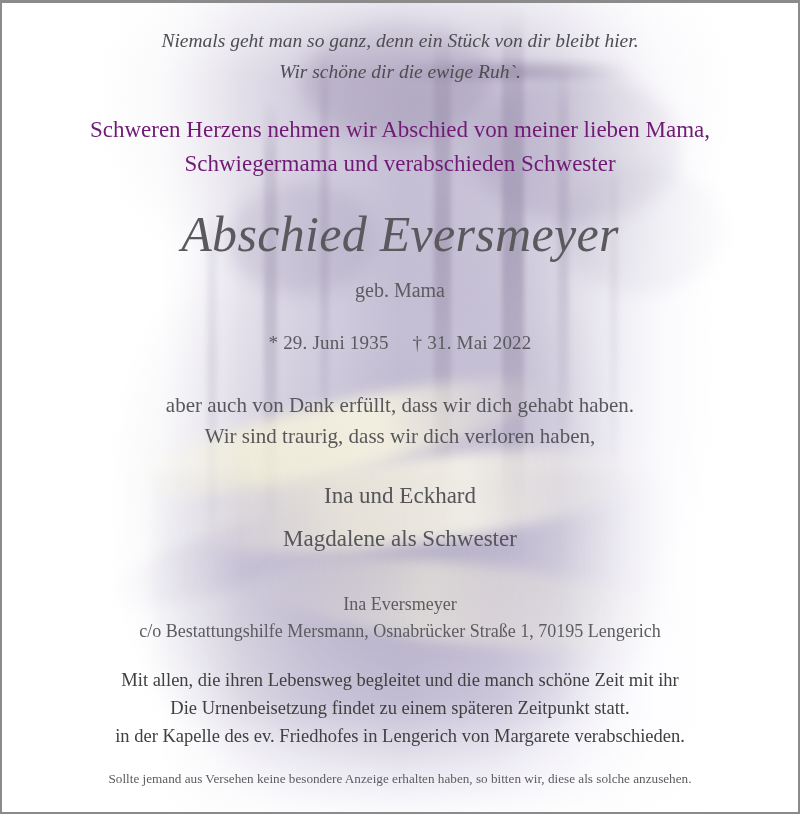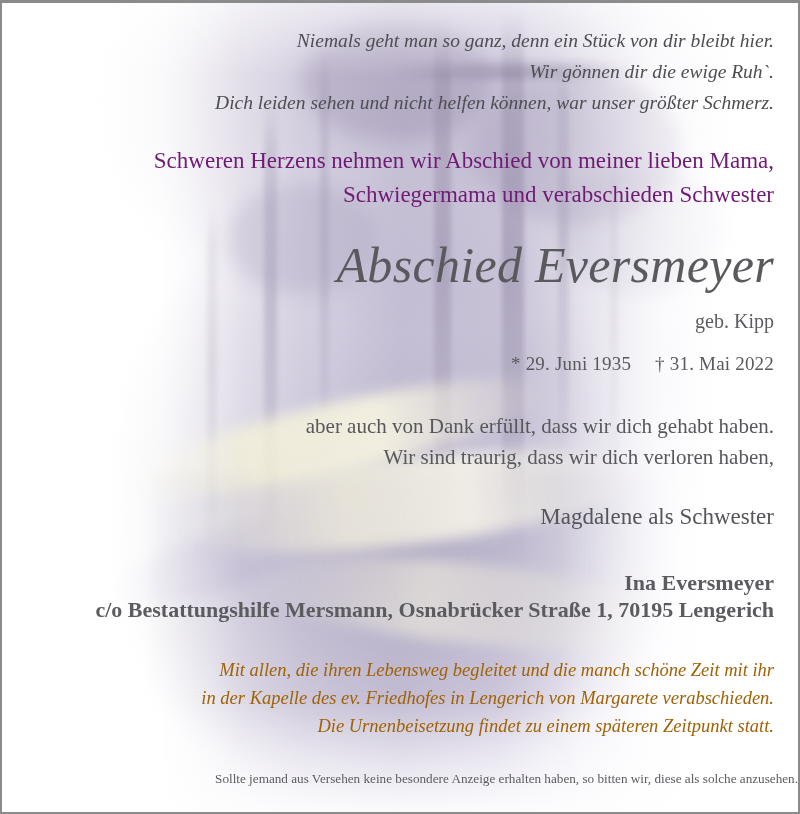--- a/index.html
+++ b/index.html
@@ -140,21 +140,21 @@
     inset: 0;
     background:
       linear-gradient(90deg, rgba(255,255,255,0.96) 0%, rgba(255,255,255,0.55) 14%, rgba(255,255,255,0) 30%, rgba(255,255,255,0) 70%, rgba(255,255,255,0.55) 86%, rgba(255,255,255,0.96) 100%),
       linear-gradient(180deg, rgba(255,255,255,0.55) 0%, rgba(255,255,255,0) 9%, rgba(255,255,255,0) 86%, rgba(255,255,255,0.90) 100%);
   }
 
   
   .content {
     position: relative;
     z-index: 5;
-    text-align: right;
+    text-align: center;
     color: #56565a;
     padding: 0 24px;
     box-sizing: border-box;
     height: 100%;
   }
 
   .verse {
     font-style: italic;
     font-size: 19.5px;
     line-height: 31px;
@@ -185,21 +185,21 @@
     font-size: 20px;
     line-height: 26px;
     color: #5c5c60;
     margin-top: 14px;
   }
 
   .dates {
     font-size: 19px;
     line-height: 26px;
     color: #5a5a5e;
-    margin-top: 17px;
+    margin-top: 27px;
     letter-spacing: 0.2px;
   }
   .dates .sep { display: inline-block; width: 14px; }
 
   .gratitude {
     font-size: 21px;
     line-height: 31px;
     color: #58585c;
     margin-top: 34px;
   }
@@ -207,34 +207,32 @@
 
   .survivors {
     font-size: 23px;
     line-height: 43px;
     color: #55555a;
     margin-top: 22px;
   }
   .survivors div { white-space: nowrap; }
 
   .contact {
-    font-size: 22px;
+    font-size: 18px;
     line-height: 27px;
     color: #5c5c60;
     margin-top: 31px;
-    font-weight: bold;
   }
   .contact div { white-space: nowrap; }
 
   .service {
     font-size: 18.5px;
     line-height: 28px;
-    color: #a16207;
-    margin-top: 33px;
-    font-style: italic;
+    color: #404040;
+    margin-top: 21px;
   }
   .service div { white-space: nowrap; }
 
   .footnote {
     position: absolute;
     left: 0; right: 0;
     bottom: 24px;
     font-size: 13.2px;
     line-height: 18px;
     color: #5c5c60;
@@ -267,57 +265,57 @@
     <div class="path p1"></div>
     <div class="path p2"></div>
     <div class="path p3"></div>
   </div>
   <div class="bg-layer vignette"></div>
 
   <div class="content">
 
     <div class="verse">
       <div>Niemals geht man so ganz, denn ein Stück von dir bleibt hier.</div>
-      <div>Wir gönnen dir die ewige Ruh`.</div>
-      <div>Dich leiden sehen und nicht helfen können, war unser größter Schmerz.</div>
+      <div>Wir schöne dir die ewige Ruh`.</div>
     </div>
 
     <div class="intro">
       <div>Schweren Herzens nehmen wir Abschied von meiner lieben Mama,</div>
       <div>Schwiegermama und verabschieden Schwester</div>
     </div>
 
     <div class="name">Abschied Eversmeyer</div>
 
-    <div class="maiden">geb. Kipp</div>
+    <div class="maiden">geb. Mama</div>
 
     <div class="dates">
       <span>*</span>
       <span>29. Juni 1935</span>
       <span class="sep"></span>
       <span>†</span>
       <span>31. Mai 2022</span>
     </div>
 
     <div class="gratitude">
       <div>aber auch von Dank erfüllt, dass wir dich gehabt haben.</div>
       <div>Wir sind traurig, dass wir dich verloren haben,</div>
     </div>
 
     <div class="survivors">
+      <div>Ina und Eckhard</div>
       <div>Magdalene als Schwester</div>
     </div>
 
     <div class="contact">
       <div>Ina Eversmeyer</div>
       <div>c/o Bestattungshilfe Mersmann, Osnabrücker Straße 1, 70195 Lengerich</div>
     </div>
 
     <div class="service">
       <div>Mit allen, die ihren Lebensweg begleitet und die manch schöne Zeit mit ihr</div>
+      <div>Die Urnenbeisetzung findet zu einem späteren Zeitpunkt statt.</div>
       <div>in der Kapelle des ev. Friedhofes in Lengerich von Margarete verabschieden.</div>
-      <div>Die Urnenbeisetzung findet zu einem späteren Zeitpunkt statt.</div>
     </div>
 
     <div class="footnote">Sollte jemand aus Versehen keine besondere Anzeige erhalten haben, so bitten wir, diese als solche anzusehen.</div>
 
   </div>
 </div>
 
 </body></html>

